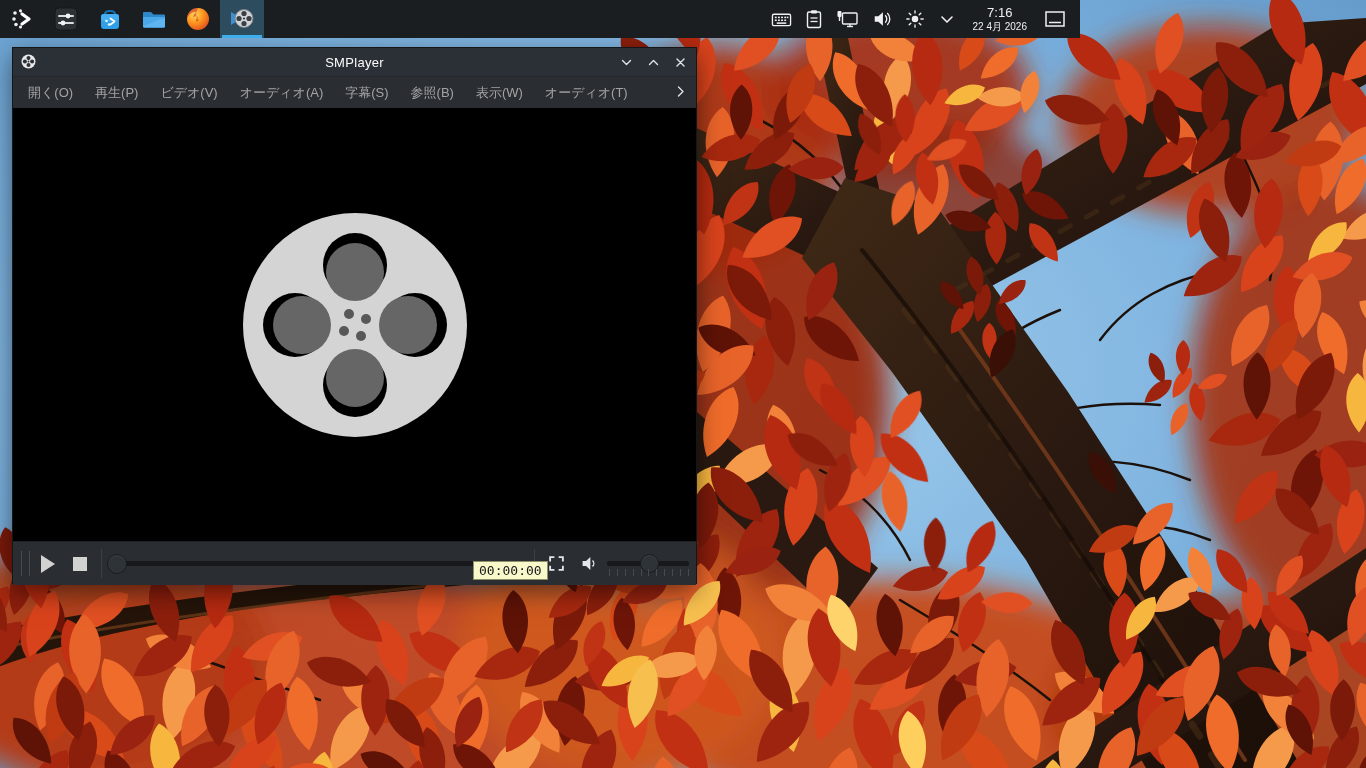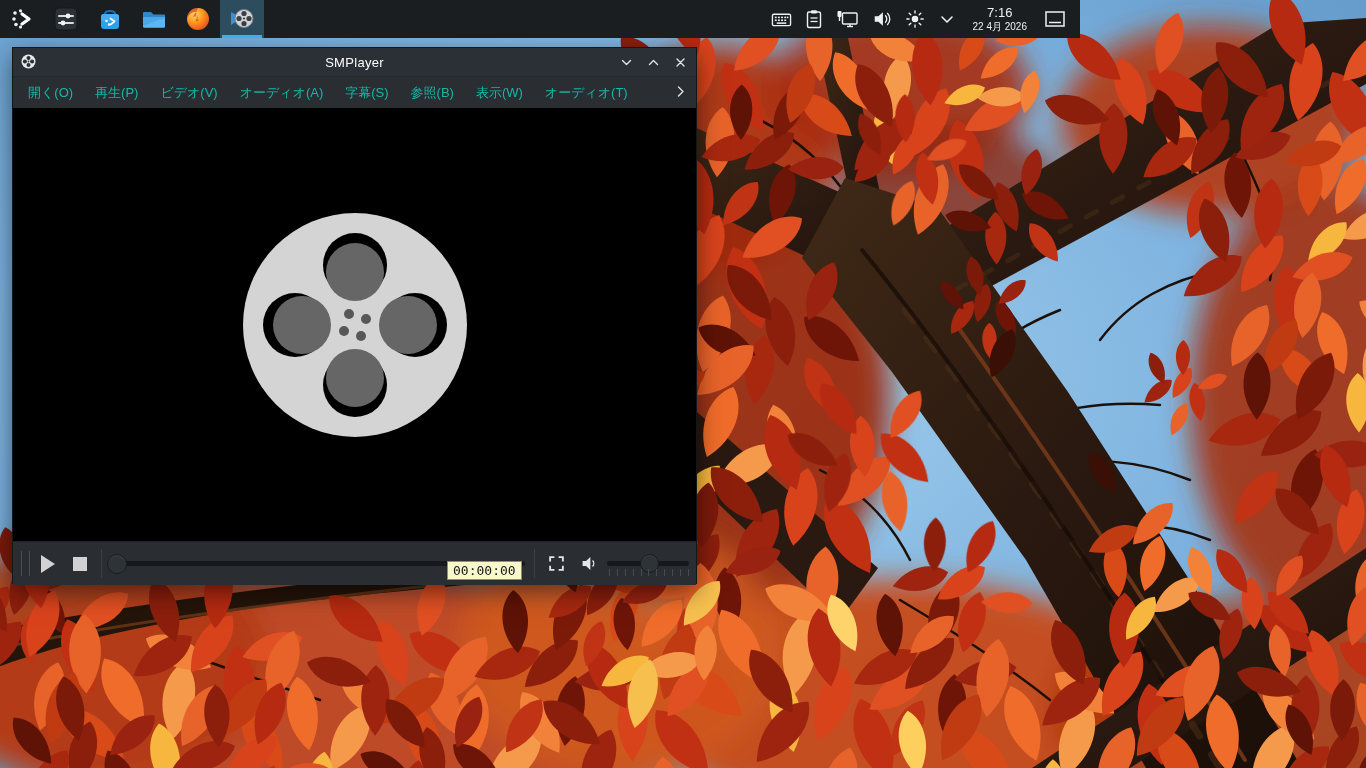--- a/index.html
+++ b/index.html
@@ -42,21 +42,21 @@
   .titlebar .title{
     flex:1;text-align:center;color:#fcfcfc;font-size:13px;letter-spacing:.3px;
   }
   .winbtns{position:absolute;right:8px;top:0;height:28px;display:flex;align-items:center;gap:11px;}
   .winbtn{width:16px;height:16px;display:flex;align-items:center;justify-content:center;cursor:pointer;}
   .menubar{
     height:31px;background:#2a2e33;display:flex;align-items:center;
     padding-left:4px;position:relative;border-top:1px solid #24282c;
   }
   .menu-item{
-    color:#14b8a6;font-size:13px;padding:5px 11px;cursor:pointer;white-space:nowrap;
+    color:#a3a3a3;font-size:13px;padding:5px 11px;cursor:pointer;white-space:nowrap;
   }
   .menu-overflow{position:absolute;right:8px;top:7px;cursor:pointer;}
   .video{
     height:433px;background:#000;position:relative;
   }
   .reel-logo{position:absolute;left:50%;top:50%;transform:translate(-50%,-50%);}
   .controlbar{
     height:43px;background:#2a2e33;position:relative;border-top:1px solid #1e2226;
   }
   .grip{position:absolute;left:8px;top:9px;width:7px;height:25px;cursor:grab;
@@ -67,21 +67,21 @@
   .vsep{position:absolute;top:7px;width:1px;height:29px;background:#3a4046;}
   .timeslider{position:absolute;left:96px;top:19px;width:416px;height:5px;background:#16181b;border-radius:2.5px;cursor:pointer;}
   .timeslider .knob{position:absolute;left:-2px;top:-7px;width:18px;height:18px;border-radius:50%;
     background:#2e3338;border:1px solid #1a1d20;box-shadow:inset 0 1px 0 #3c4248;}
   .volslider{position:absolute;left:594px;top:19px;width:82px;height:5px;background:#16181b;border-radius:2.5px;cursor:pointer;}
   .volslider .knob{position:absolute;left:50%;top:-7px;width:17px;height:17px;margin-left:-8px;border-radius:50%;
     background:#2e3338;border:1px solid #1a1d20;box-shadow:inset 0 1px 0 #3c4248;}
   .volticks{position:absolute;left:596px;top:27px;width:80px;height:7px;
     background:repeating-linear-gradient(90deg,#454b51 0 1px,transparent 1px 7.9px);}
   .tooltip{
-    position:absolute;left:447px;top:561px;z-index:60;background:#f8f8cb;color:#17181a;
+    position:absolute;left:473px;top:561px;z-index:60;background:#f8f8cb;color:#17181a;
     font-family:"DejaVu Sans Mono","Liberation Mono",monospace;font-size:13px;
     padding:1px 5px;border:1px solid #8f8f6a;
   }
 </style>
 </head>
 <body>
 
 <div class="desktop">
 <svg viewBox="0 0 1366 768" preserveAspectRatio="none">
   <defs>

